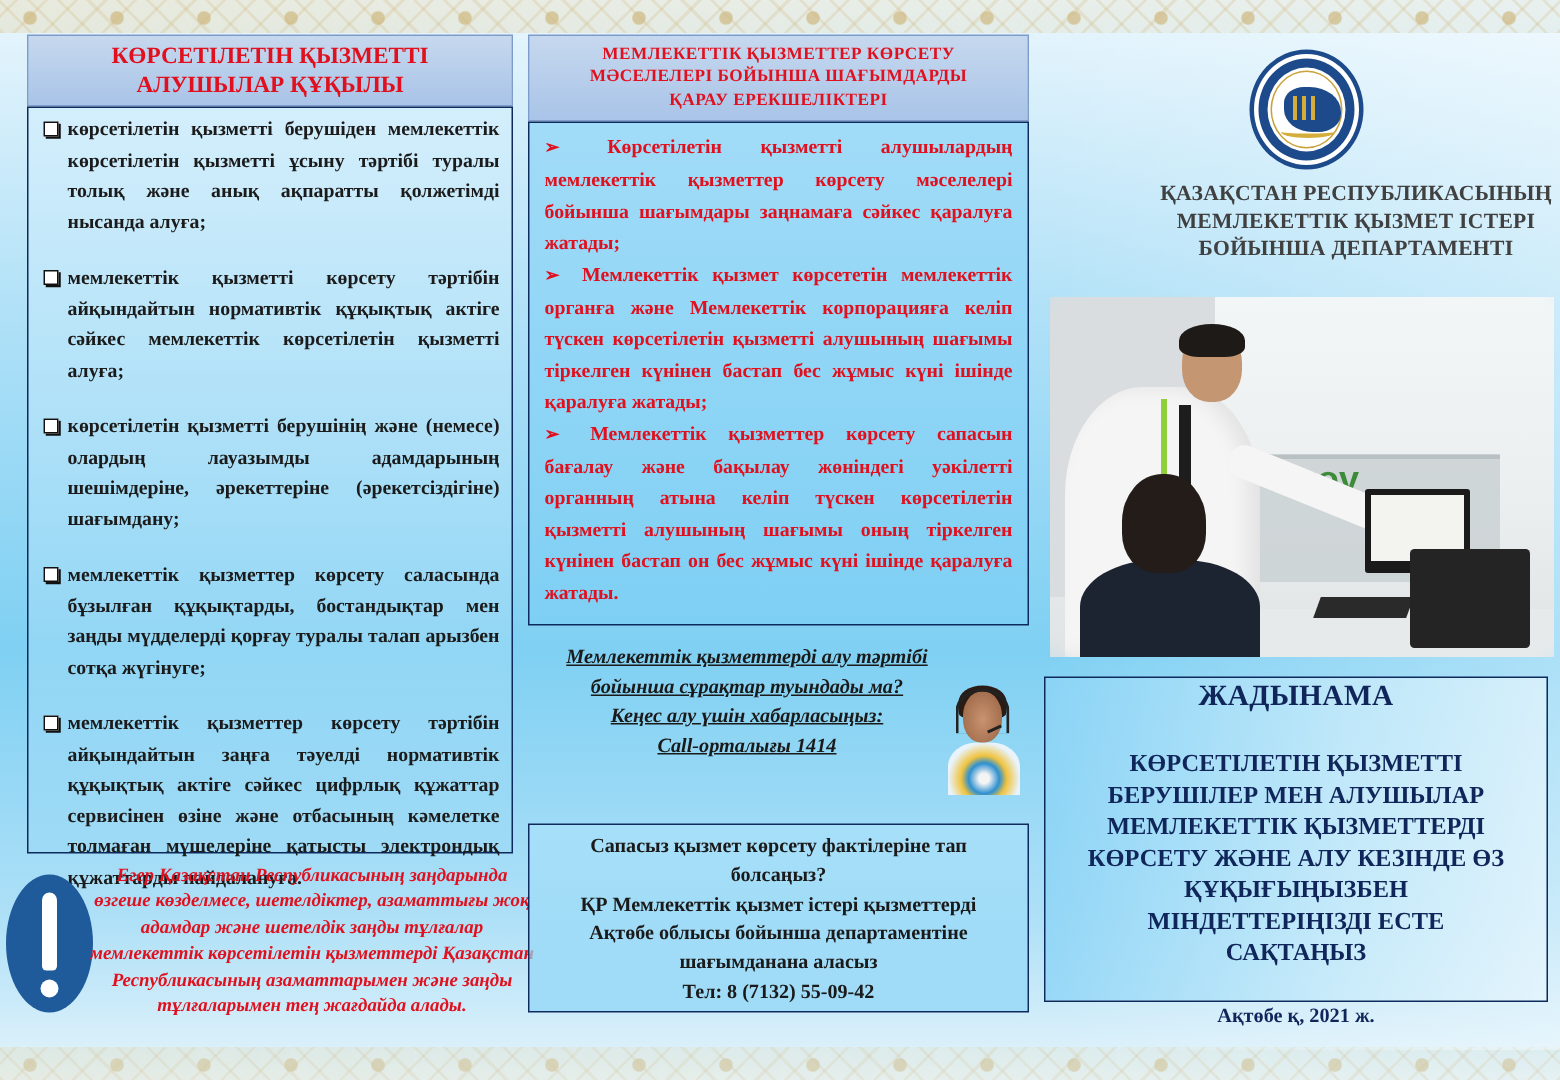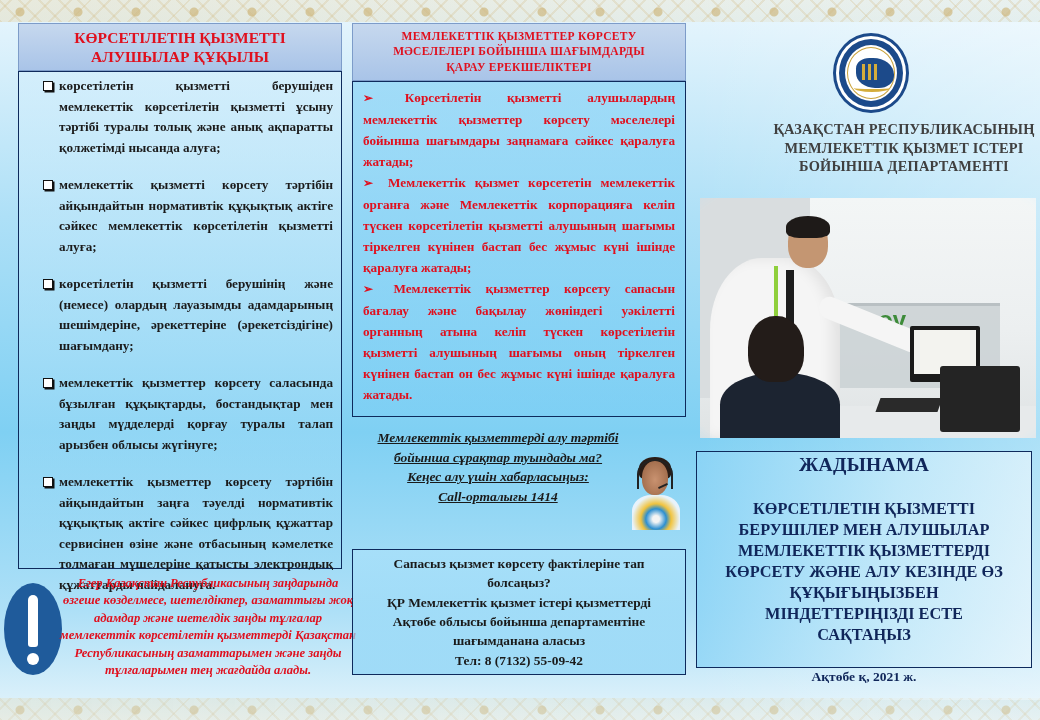--- a/index.html
+++ b/index.html
@@ -29,21 +29,21 @@
     position: absolute; left: 18px; top: 23px; width: 324px; height: 48px;
     background: linear-gradient(180deg, #c6d8ee 0%, #a9c4e8 100%);
     border: 1px solid #7d9cc9;
     display: flex; flex-direction: column; align-items: center; justify-content: center;
     color: #e0101e; font-weight: bold; font-size: 15.5px; line-height: 19px; text-align: center;
   }
   .rights-box {
     position: absolute; left: 18px; top: 71px; width: 324px; height: 498px;
     border: 1.5px solid #0e2a5c;
     background: linear-gradient(180deg, rgba(210,238,252,0.55) 0%, rgba(150,215,245,0.35) 100%);
-    padding: 4px 8px 0 24px;
+    padding: 4px 8px 0 10px;
   }
   .right-item { display: flex; margin-bottom: 17px; }
   .right-item .bullet {
     flex: 0 0 14px; width: 10px; height: 10px; margin-top: 5px; margin-right: 6px;
     border: 1.5px solid #111; box-shadow: 1.5px 1.5px 0 #111; background: #fff;
     max-width: 10px;
   }
   .right-item .text {
     flex: 1; font-weight: bold; font-size: 13.2px; line-height: 20.5px; color: #1b1b1b;
     text-align: justify; text-align-last: left;
@@ -216,21 +216,21 @@
     <div class="right-item">
       <span class="bullet"></span>
       <span class="text">мемлекеттік қызметті көрсету тәртібін айқындайтын нормативтік құқықтық актіге сәйкес мемлекеттік көрсетілетін қызметті алуға;</span>
     </div>
     <div class="right-item">
       <span class="bullet"></span>
       <span class="text">көрсетілетін қызметті берушінің және (немесе) олардың лауазымды адамдарының шешімдеріне, әрекеттеріне (әрекетсіздігіне) шағымдану;</span>
     </div>
     <div class="right-item">
       <span class="bullet"></span>
-      <span class="text">мемлекеттік қызметтер көрсету саласында бұзылған құқықтарды, бостандықтар мен заңды мүдделерді қорғау туралы талап арызбен облысы жүгінуге;</span>
+      <span class="text">мемлекеттік қызметтер көрсету саласында бұзылған құқықтарды, бостандықтар мен заңды мүдделерді қорғау туралы талап арызбен сотқа жүгінуге;</span>
     </div>
     <div class="right-item">
       <span class="bullet"></span>
       <span class="text">мемлекеттік қызметтер көрсету тәртібін айқындайтын заңға тәуелді нормативтік құқықтық актіге сәйкес цифрлық құжаттар сервисінен өзіне және отбасының кәмелетке толмаған мүшелеріне қатысты электрондық құжаттарды пайдалануға.</span>
     </div>
   </div>
 
   <div class="warning-icon">
     <div class="bar"></div>
     <div class="dot"></div>

